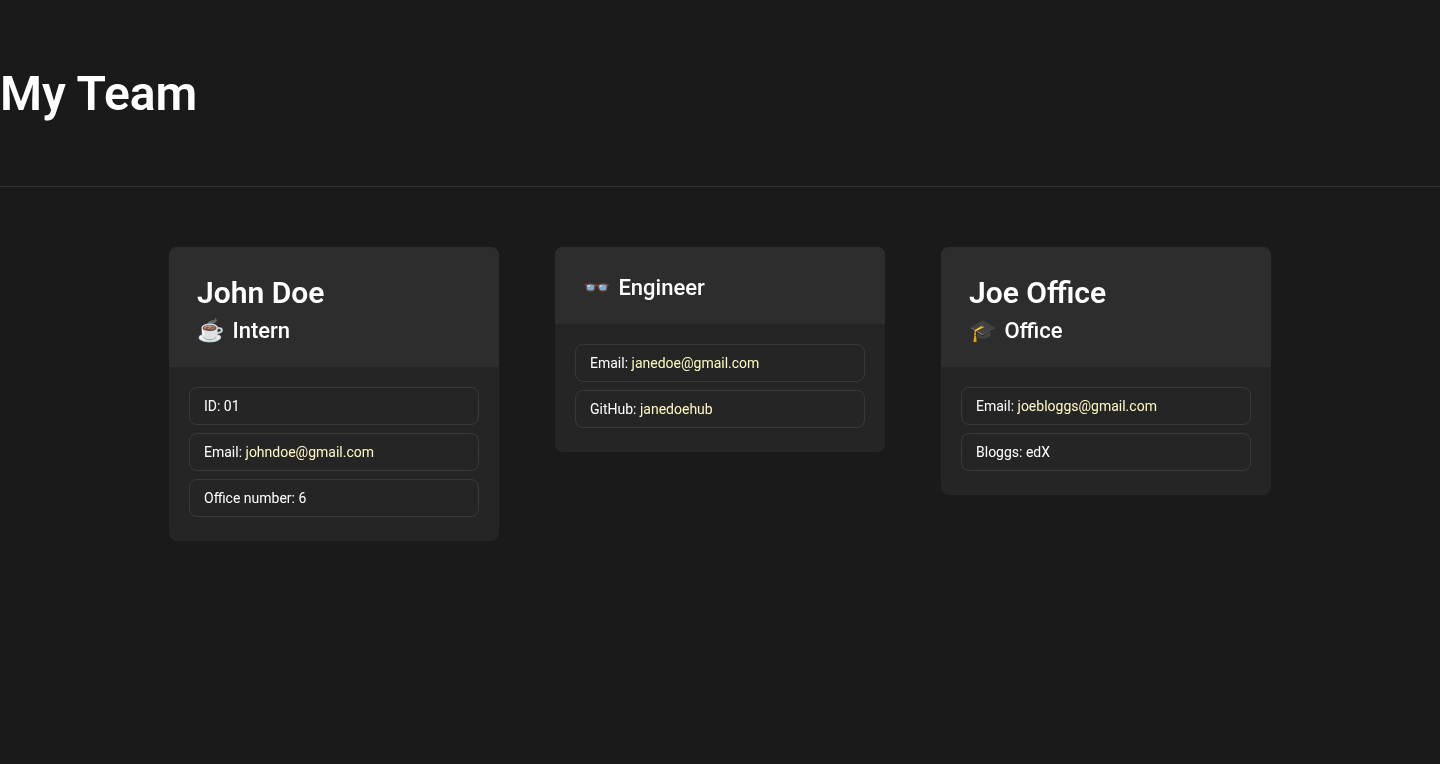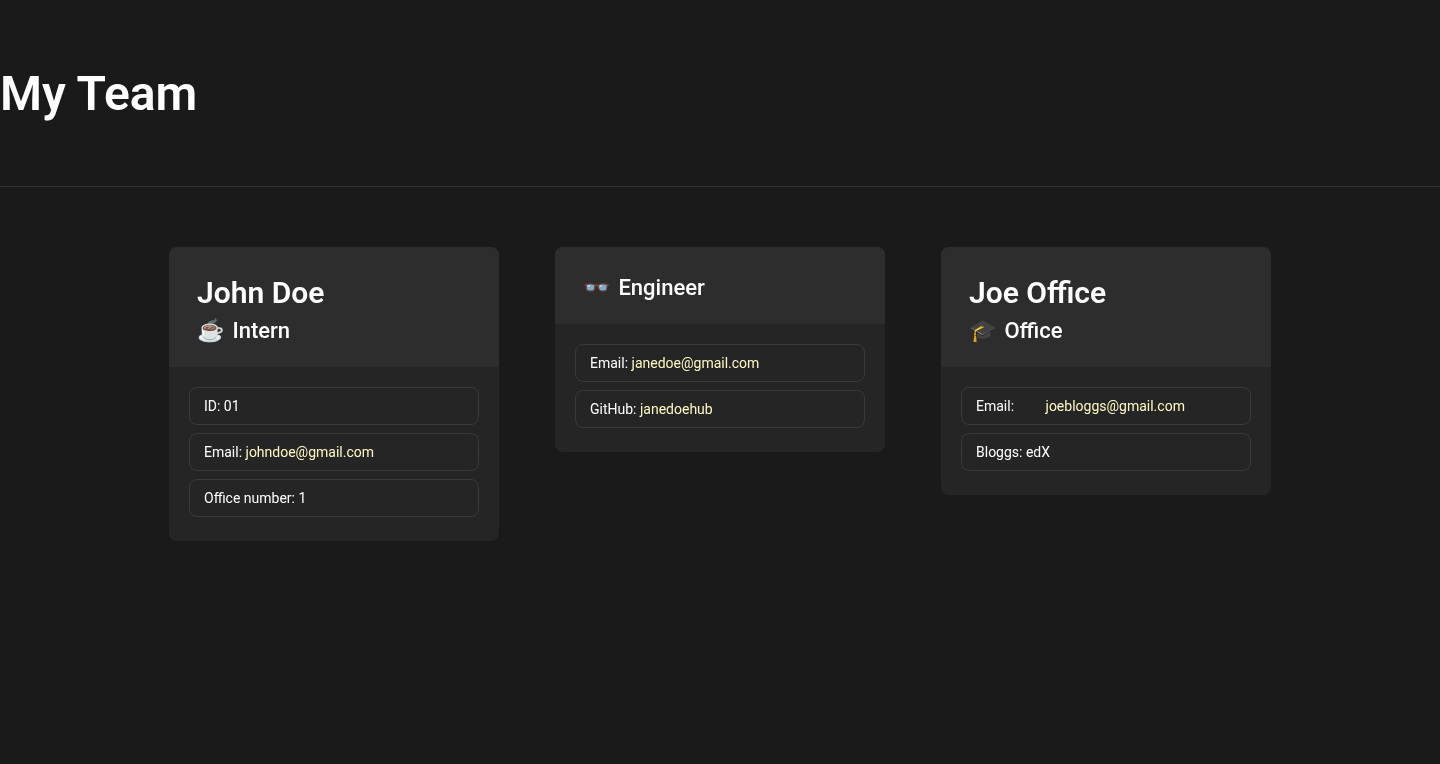--- a/index.html
+++ b/index.html
@@ -104,21 +104,21 @@
       <div class="card-header">
         <div class="card-name">John Doe</div>
         <div class="card-role">
           <span class="role-icon">☕</span>
           <span>Intern</span>
         </div>
       </div>
       <div class="card-body">
         <div class="info-field">ID: 01</div>
         <div class="info-field"><span>Email: </span><span class="link-value" style="cursor: pointer;">johndoe@gmail.com</span></div>
-        <div class="info-field">Office number: 1</div>
+        <div class="info-field">Office number: 6</div>
       </div>
     </div>
     <div class="card">
       <div class="card-header">
         <div class="card-role">
           <span class="role-icon">👓</span>
           <span>Engineer</span>
         </div>
       </div>
       <div class="card-body">
@@ -128,17 +128,17 @@
     </div>
     <div class="card">
       <div class="card-header">
         <div class="card-name">Joe Office</div>
         <div class="card-role">
           <span class="role-icon">🎓</span>
           <span>Office</span>
         </div>
       </div>
       <div class="card-body">
-        <div class="info-field"><span>Email: </span><span class="link-value" style="cursor: pointer; margin-left: 28px;">joebloggs@gmail.com</span></div>
+        <div class="info-field"><span>Email: </span><span class="link-value" style="cursor: pointer;">joebloggs@gmail.com</span></div>
         <div class="info-field">Bloggs: edX</div>
       </div>
     </div>
   </main>
 
 </body></html>

